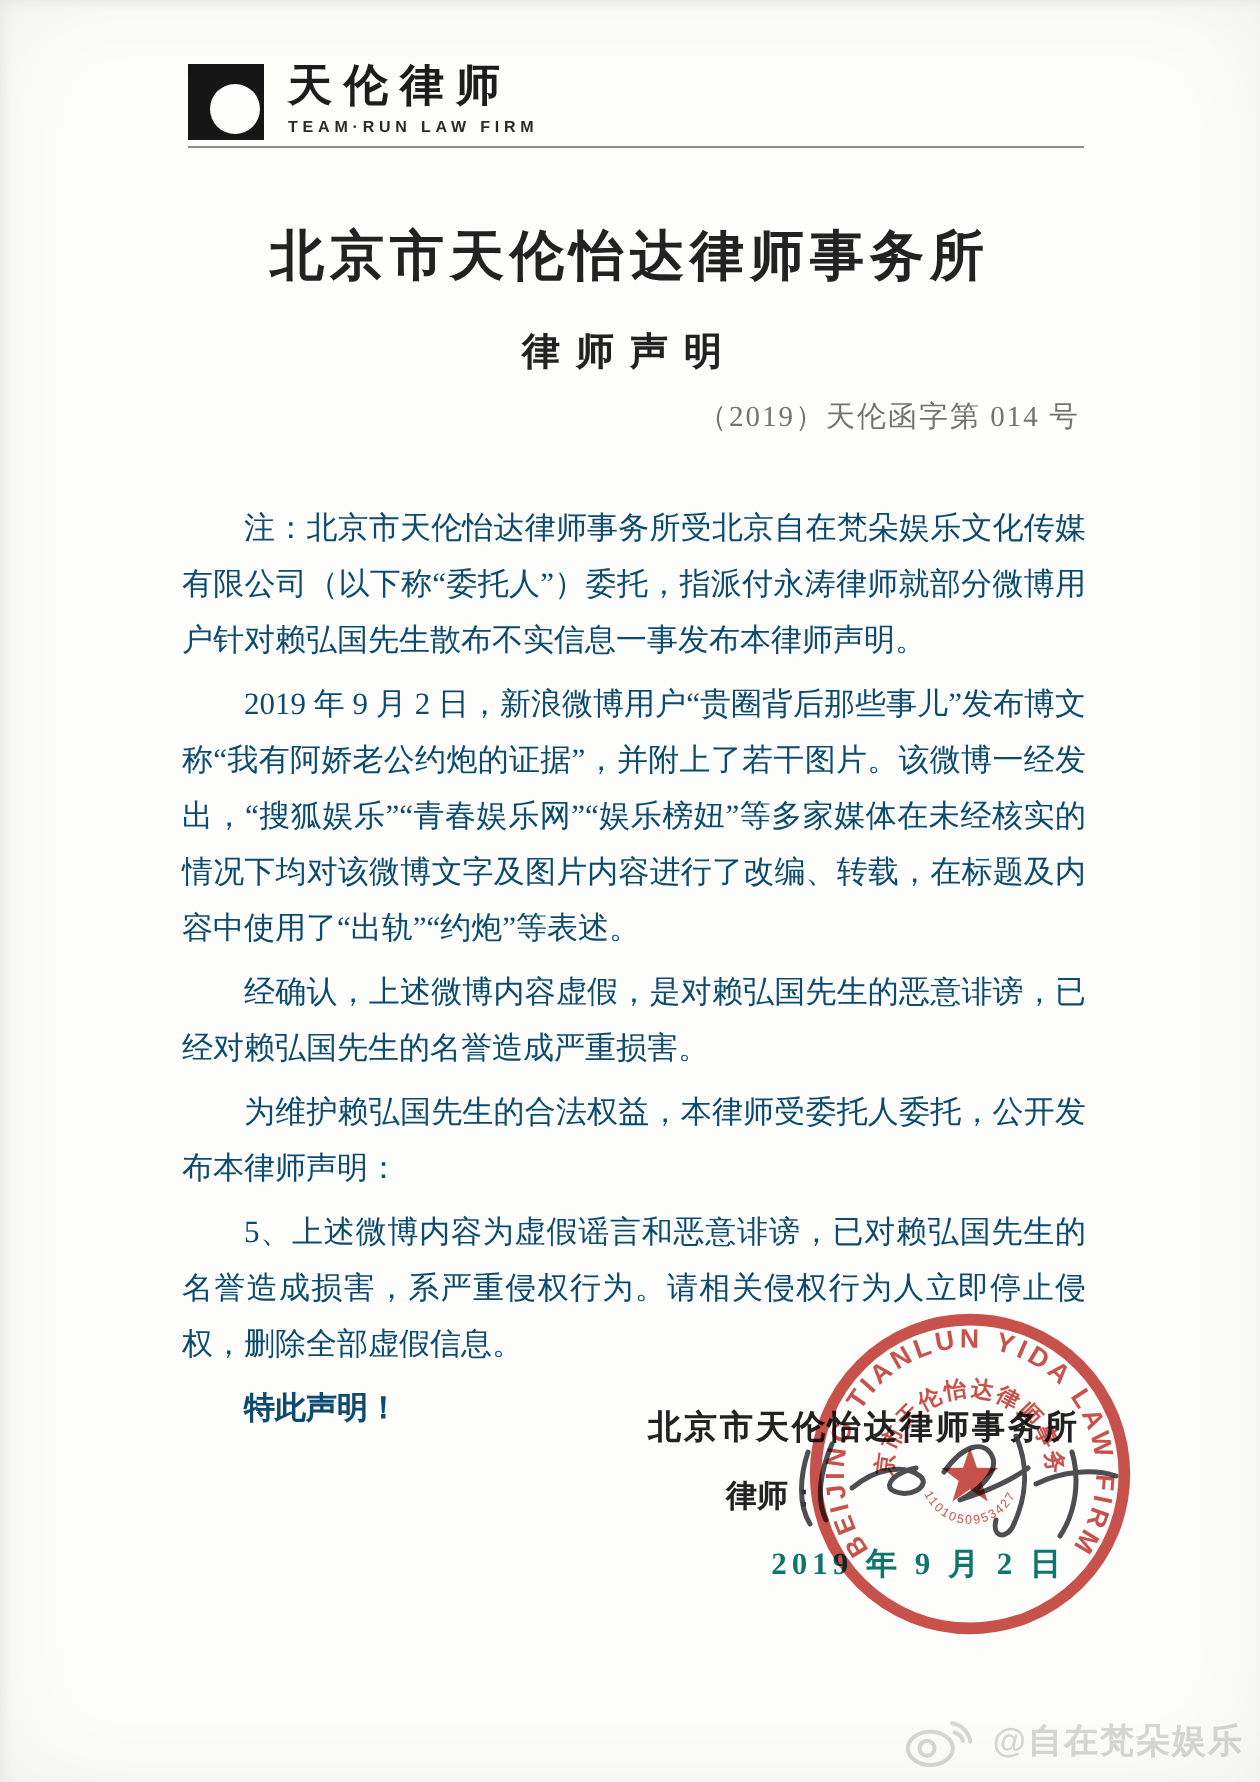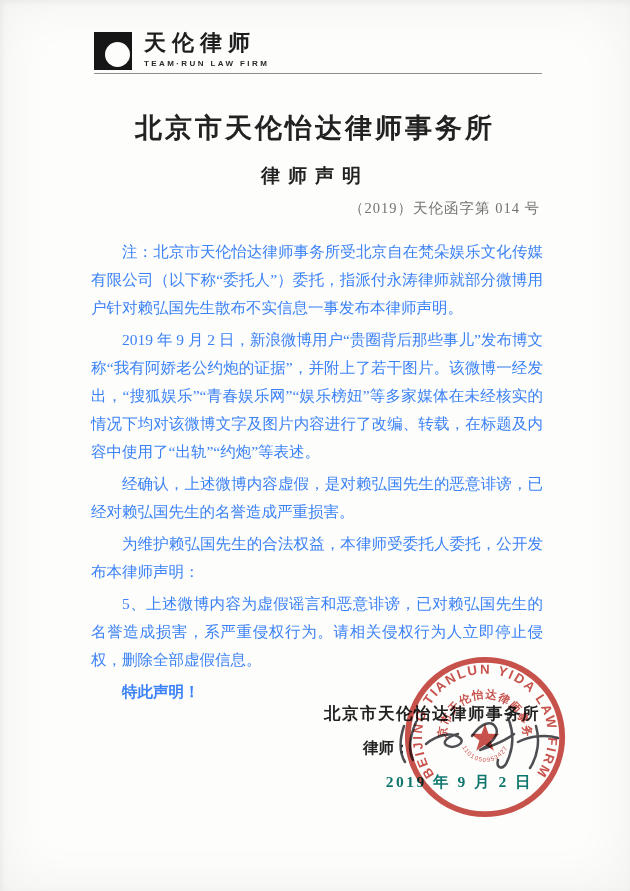--- a/index.html
+++ b/index.html
@@ -26,22 +26,22 @@
   .header-rule { position:absolute; left:94px; right:88px; top:73px; height:1px; background:#8e8e8e; }
 
   
   .firm-title { position:absolute; top:110px; left:0; right:0; text-align:center;
     font-size:27px; font-weight:700; letter-spacing:3px; color:#222; }
   .doc-type { position:absolute; top:153px; left:0; right:0; text-align:center;
     font-size:19px; font-weight:700; letter-spacing:8px; color:#222;margin-top:10px; }
   .doc-no { position:absolute; top:199px; right:90px; font-size:14.5px; letter-spacing:1px; color:#737373; }
 
   
-  .body-text { position:absolute; left:91px; right:87px; top:238px;
-    font-size:15.5px; line-height:28px; text-align:justify; color:#3b82f6; }
+  .body-text { position:absolute; left:91px; right:87px; top:251px;
+    font-size:15.5px; line-height:28px; text-align:justify; color:#0c4a6e; }
   .body-text p { margin:0 0 4px; text-indent:2em; }
   .closing { text-indent:2em; margin-top:4px; font-weight:700; }
 
   
   .sig-firm { position:absolute; top:703px; right:90px; font-size:16.5px; font-weight:700; letter-spacing:1.5px; color:#222; }
   .sig-label { position:absolute; top:738px; left:363px; font-size:15.5px; font-weight:700; color:#222; }
   .signature-svg { position:absolute; left:396px; top:712px; width:186px; height:62px; opacity:.9; }
   .sig-date { position:absolute; top:772px; right:97px; font-size:15.5px; font-weight:700; letter-spacing:2.5px; color:#0f766e; }
 
   
@@ -110,14 +110,25 @@
     </text>
     <text fill="#c23a34" font-size="13.5" font-weight="bold" letter-spacing="1.5">
       <textPath href="#cnPath" startOffset="50%" text-anchor="middle">北京市天伦怡达律师事务所</textPath>
     </text>
     <polygon fill="#c23a34" points="100,84 104.2,96.2 117.1,96.4 106.8,104.2 110.6,116.6 100,109.2 89.4,116.6 93.2,104.2 82.9,96.4 95.8,96.2"></polygon>
     <text fill="#c23a34" font-size="7.5" letter-spacing="1.2" font-family="Liberation Sans, DejaVu Sans, sans-serif">
       <textPath href="#numPath" startOffset="50%" text-anchor="middle">1101050953427</textPath>
     </text>
   </svg>
 
+  <div class="watermark">
+    <svg class="wm-icon" viewBox="0 0 48 36">
+      <g fill="none" stroke="#d7d7d4" stroke-width="2.4" stroke-linecap="round">
+        <ellipse cx="17" cy="23" rx="13.5" ry="10"></ellipse>
+        <circle cx="15" cy="23" r="4.5"></circle>
+        <path d="M30 8 A13 13 0 0 1 41 19"></path>
+        <path d="M31.5 13.5 A7 7 0 0 1 36.5 18.5"></path>
+      </g>
+    </svg>
+    <span>@自在梵朵娱乐</span>
+  </div>
 
 </div>
 
 </body></html>

